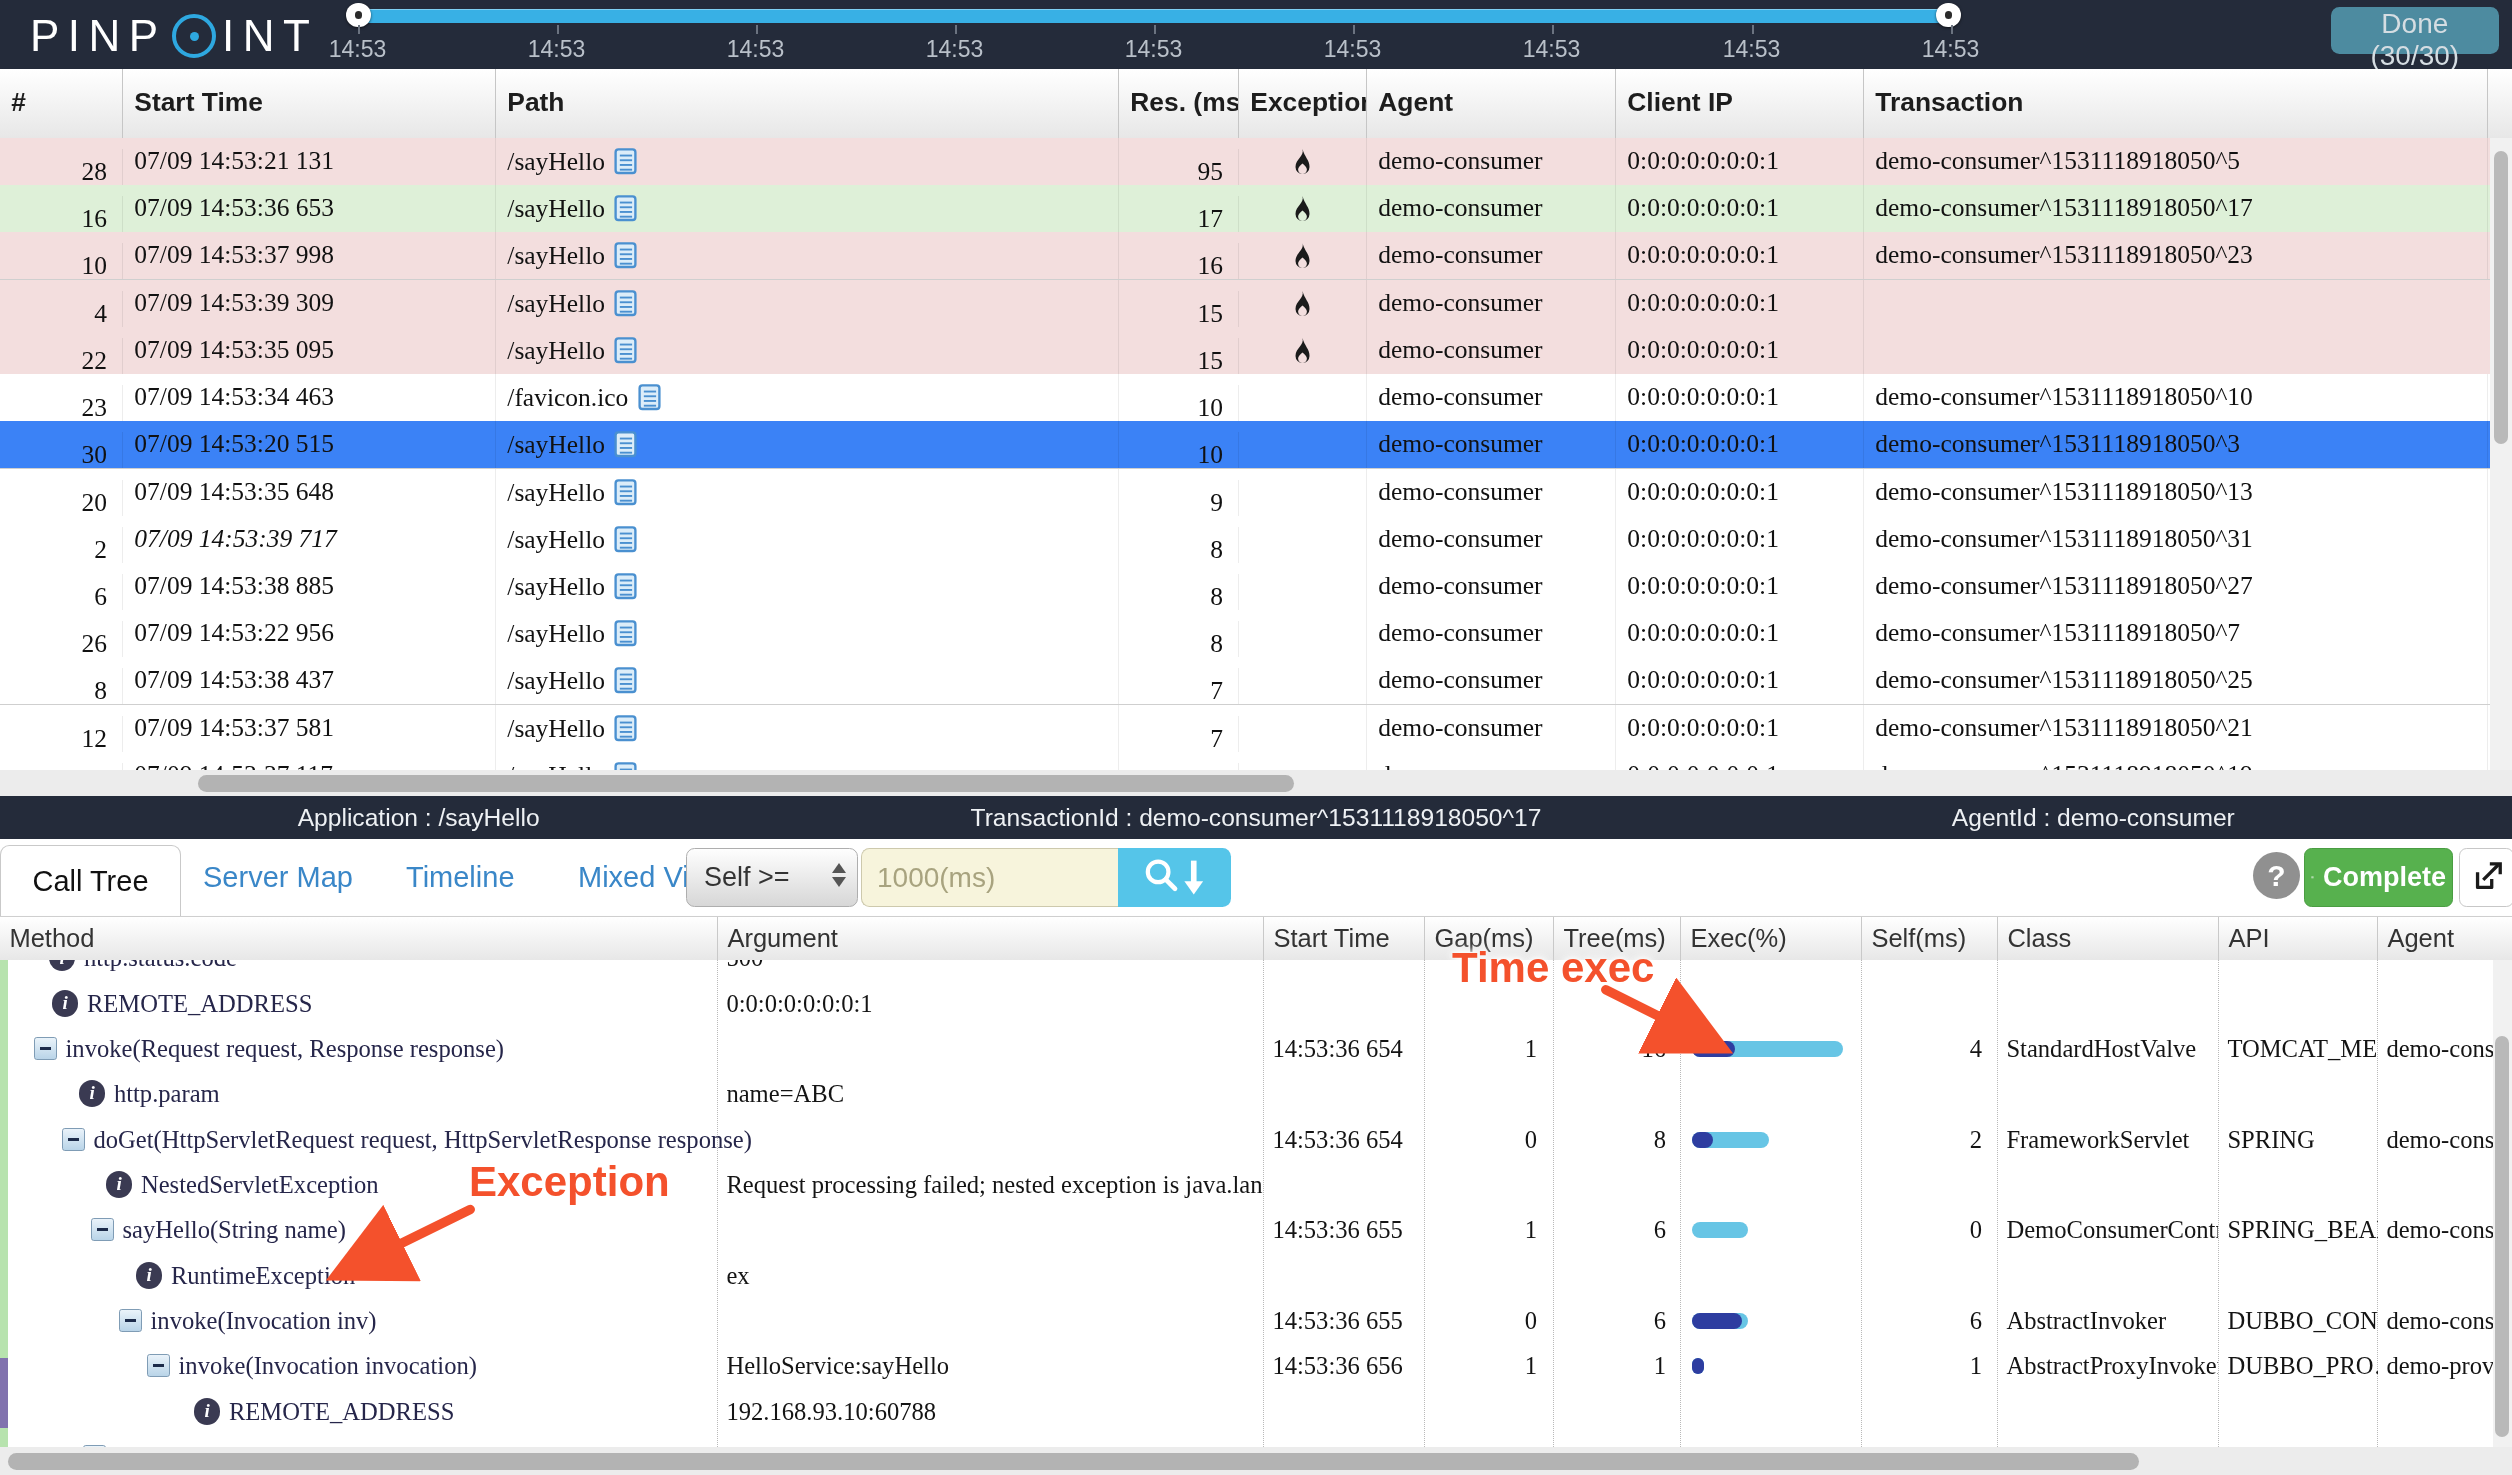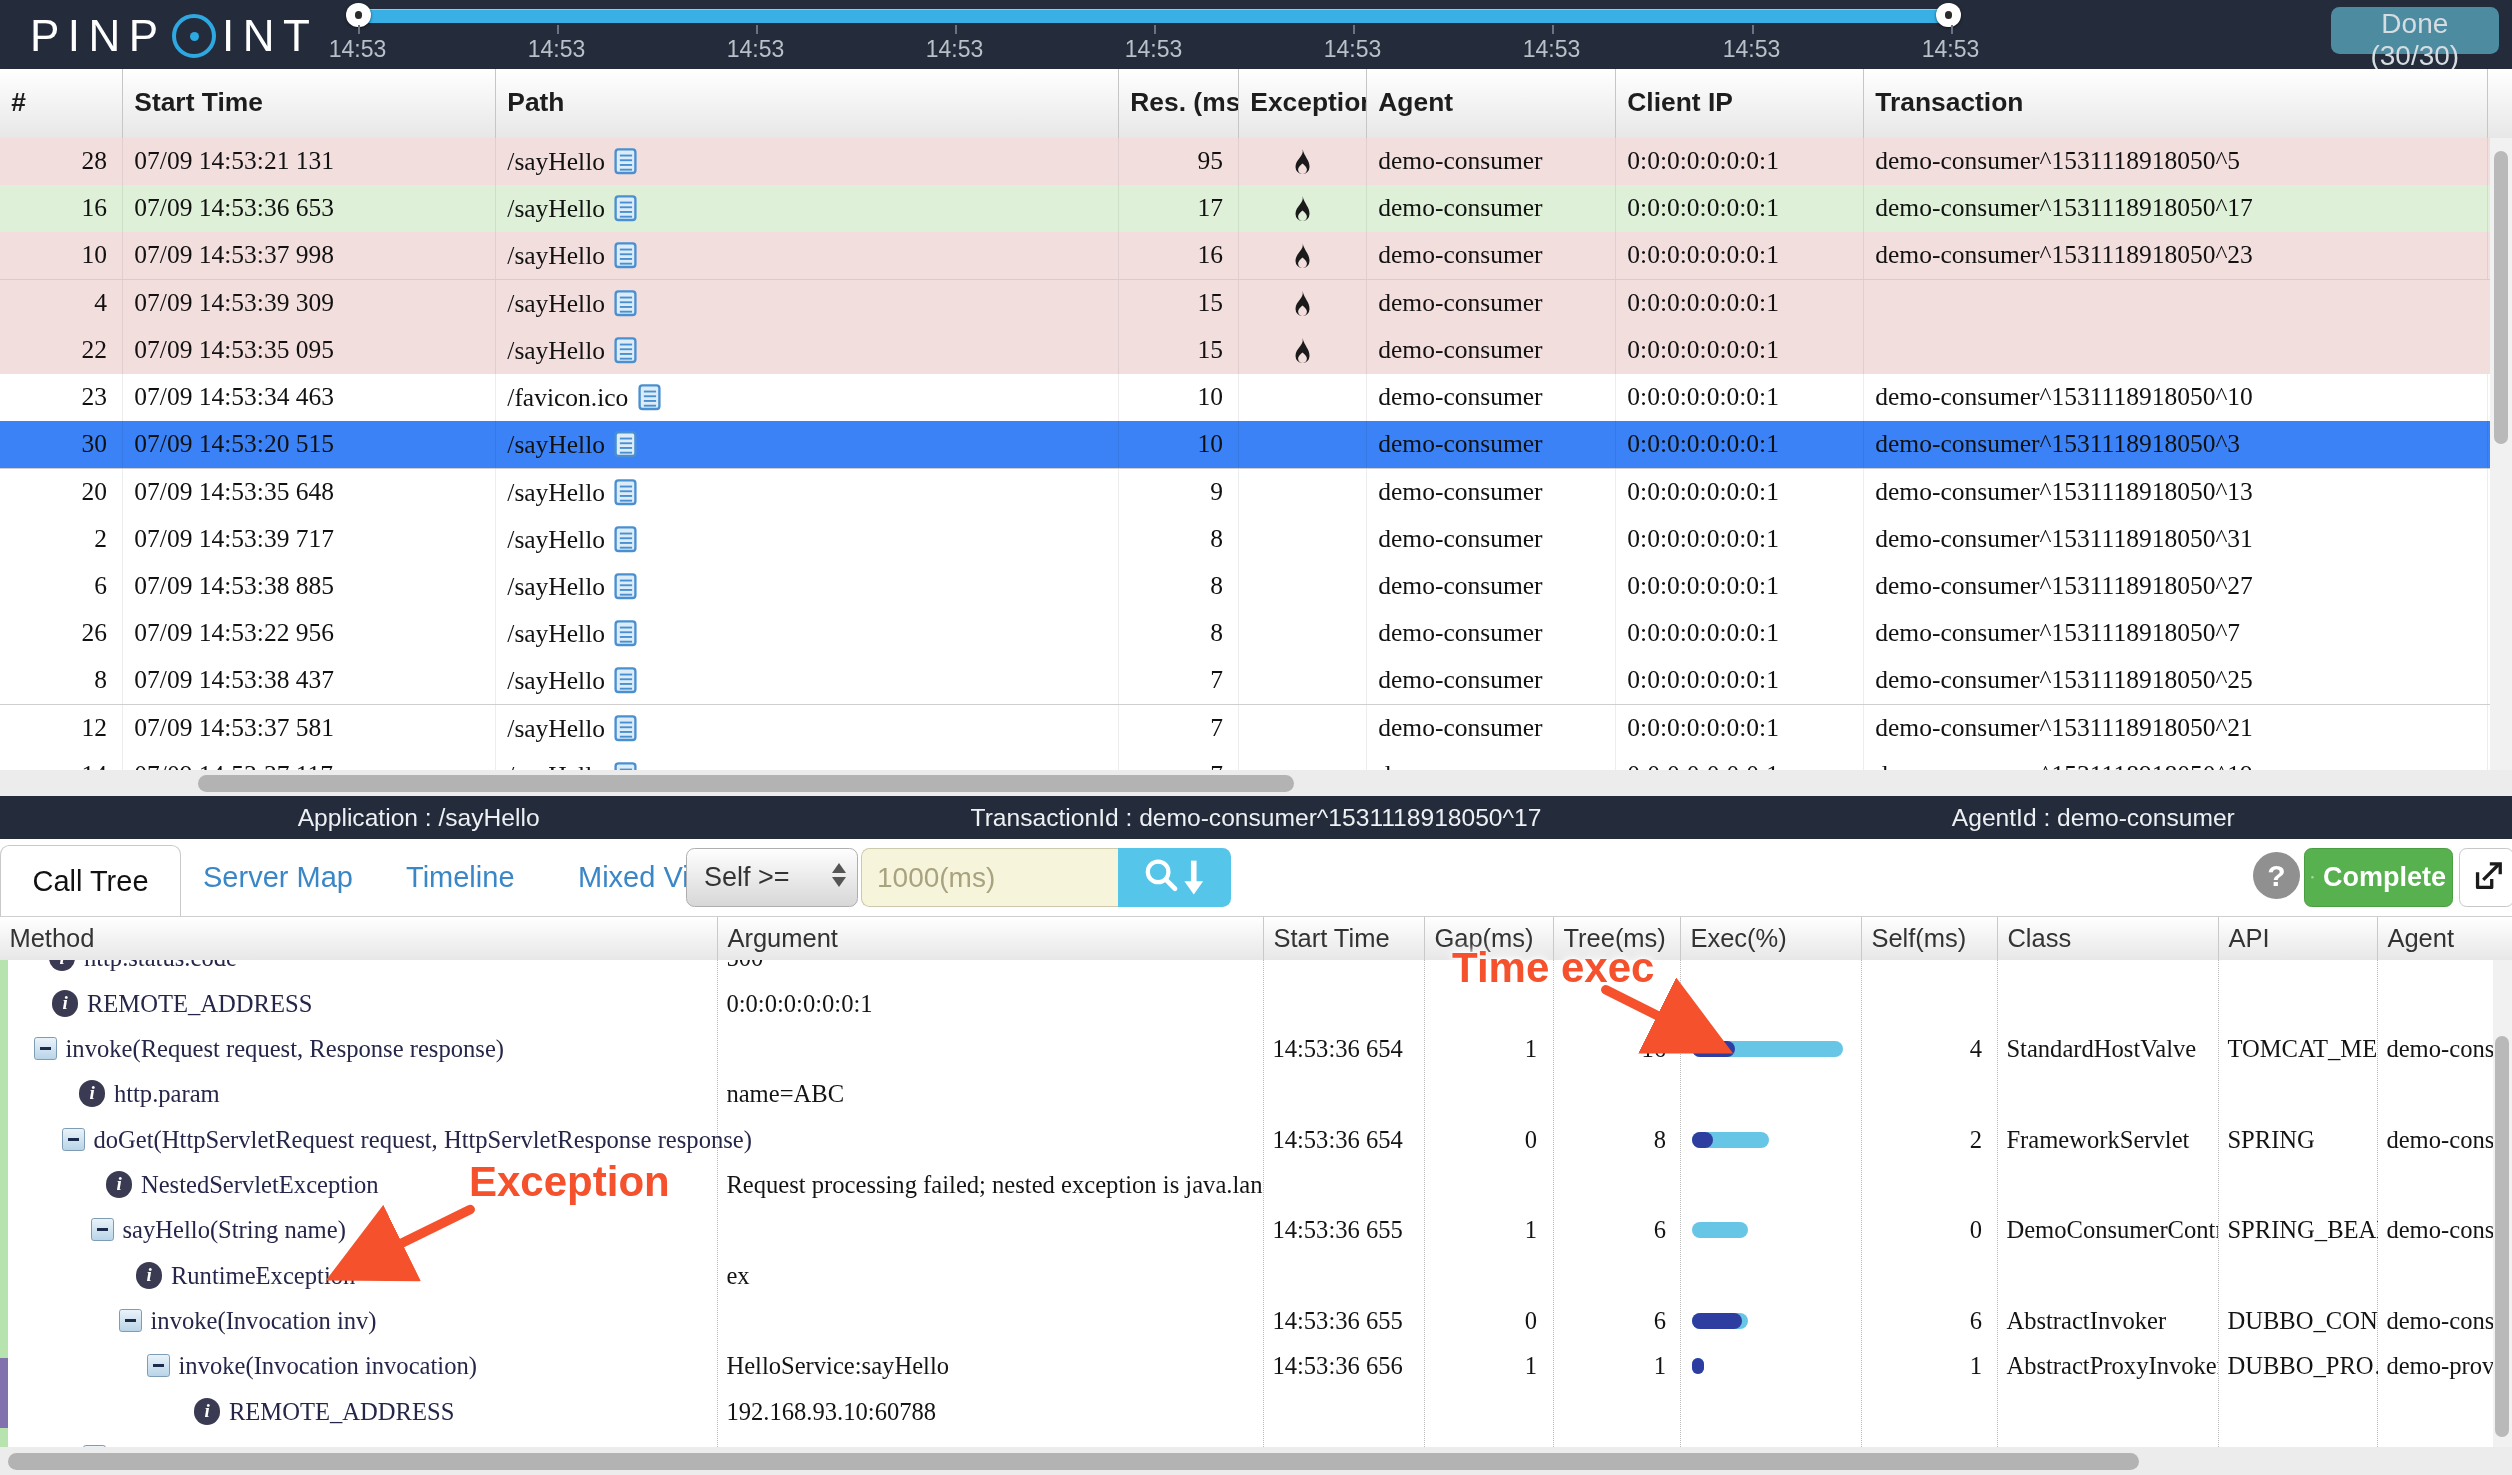--- a/index.html
+++ b/index.html
@@ -27,21 +27,21 @@
   .req-head{position:absolute;left:0;top:69px;width:2512px;height:69px;
             background:linear-gradient(#ffffff,#e7e7e7);border-bottom:1.9px solid #a9a9a9;
             display:flex;box-shadow:0 1.9px 2.8px rgba(0,0,0,.15);}
   .req-hcell{box-sizing:border-box;border-right:0.9px solid #c6c6c6;font-size:26.4px;font-weight:bold;
              color:#1d1d1d;line-height:67px;padding-left:11.3px;white-space:nowrap;overflow:hidden;}
   .req-body{position:absolute;left:0;top:138px;width:2512px;height:632px;overflow:hidden;}
   .req-row{position:absolute;left:0;width:2490px;height:47px;display:flex;
            border-bottom:0.9px solid #cfcfcf;font-family:"Liberation Serif",serif;font-size:25.5px;color:#111;}
   .req-cell{box-sizing:border-box;line-height:46px;padding-left:11.3px;white-space:nowrap;overflow:hidden;
             border-right:0.9px solid rgba(0,0,0,.07);}
-  .num{text-align:right;padding-right:15px;padding-left:0;}
+  .num{text-align:right;padding-right:15px;padding-left:0;margin-top:11px;}
   .path-cell{display:flex;align-items:center;gap:9.4px;}
   .exc-cell{display:flex;align-items:center;justify-content:center;padding-left:0;}
   
   .hscroll{position:absolute;left:0;width:2512px;background:#ececec;}
   .hthumb{position:absolute;height:17px;border-radius:8.5px;background:#b3b3b3;}
   .vscroll{position:absolute;background:#f1f1f1;}
   .vthumb{position:absolute;left:3.8px;width:14px;border-radius:7.6px;background:#b9b9b9;}
   
   .infobar{position:absolute;left:0;top:796px;width:2512px;height:43px;background:#242b3a;
            display:flex;align-items:center;}
@@ -321,21 +321,21 @@
           </svg>
         </div>
         <div class="req-cell num" style="width: 120px;">9</div>
         <div class="req-cell exc-cell" style="width: 128px;"></div>
         <div class="req-cell" style="width: 249px;">demo-consumer</div>
         <div class="req-cell" style="width: 248px;">0:0:0:0:0:0:0:1</div>
         <div class="req-cell" style="width: 624px;">demo-consumer^1531118918050^13</div>
       </div>
       <div class="req-row" style="top: 378px; background: rgb(255, 255, 255);">
         <div class="req-cell num" style="width: 123px;">2</div>
-        <div class="req-cell" style="width: 373px;">07/09 14:53:39 717</div>
+        <div class="req-cell" style="width: 373px; font-style: italic;">07/09 14:53:39 717</div>
         <div class="req-cell path-cell" style="width: 623px;">
           <span>/sayHello</span>
           <svg width="23" height="26.4" viewBox="0 0 24 28">
             <rect x="1.5" y="1.5" width="21" height="25" rx="3" fill="#dcedf9" stroke="#4a90d0" stroke-width="2.5"></rect>
             <line x1="6" y1="8" x2="19" y2="8" stroke="#4a90d0" stroke-width="2"></line>
             <line x1="6" y1="13" x2="19" y2="13" stroke="#4a90d0" stroke-width="2"></line>
             <line x1="6" y1="18" x2="19" y2="18" stroke="#4a90d0" stroke-width="2"></line>
             <line x1="6" y1="23" x2="19" y2="23" stroke="#4a90d0" stroke-width="2"></line>
           </svg>
         </div>

